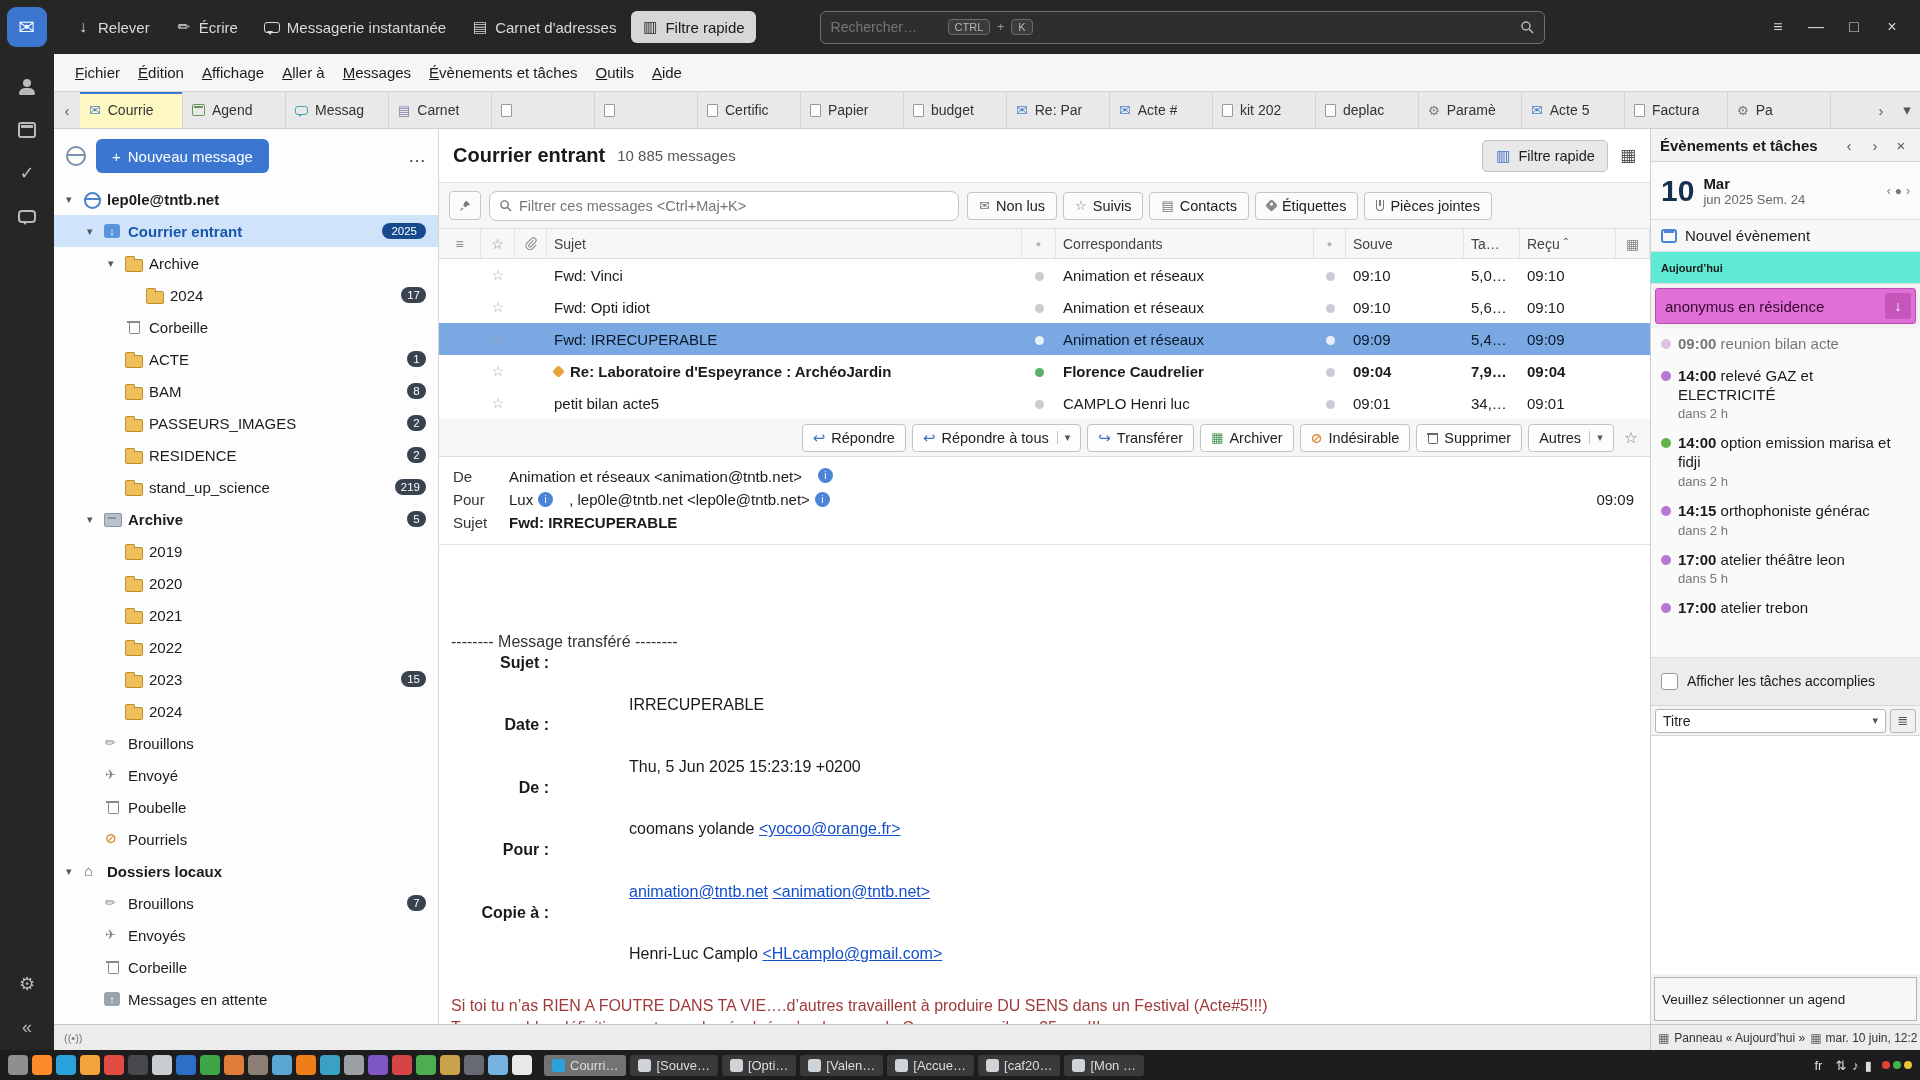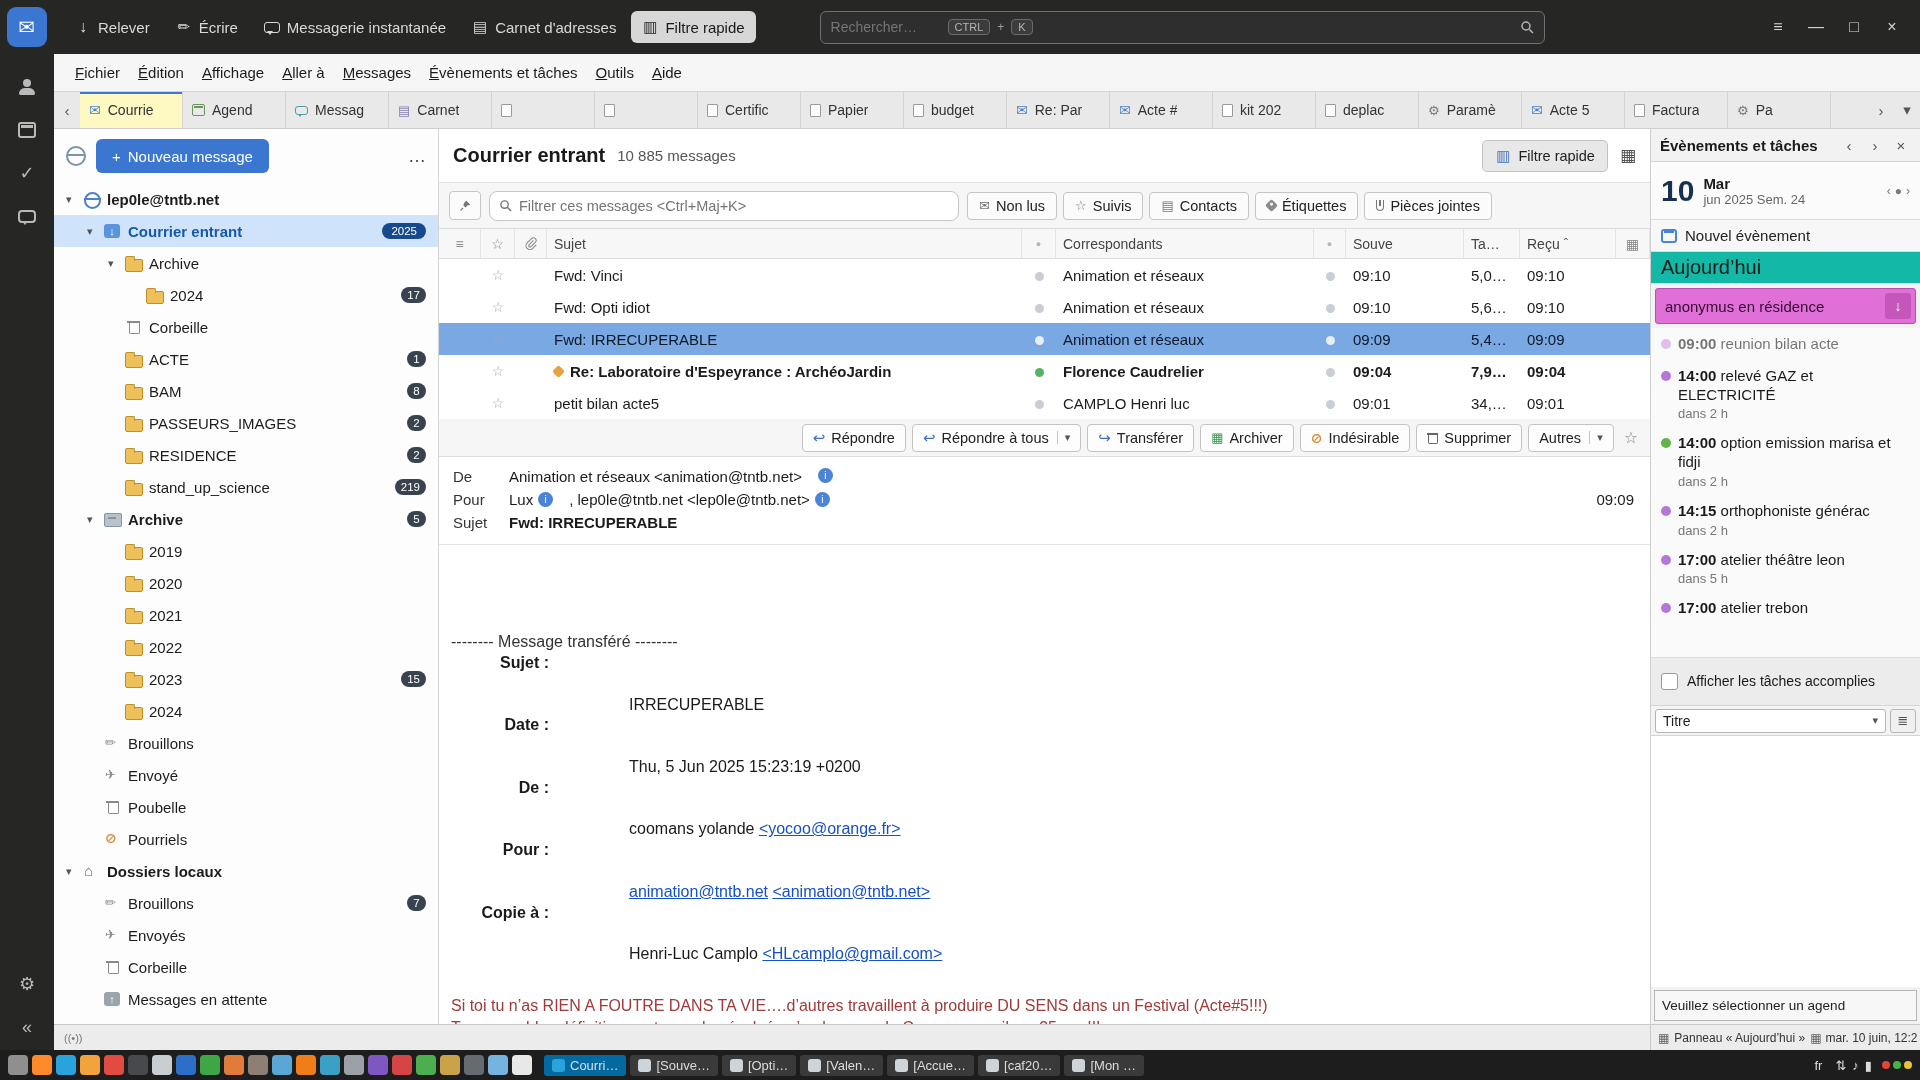--- a/index.html
+++ b/index.html
@@ -185,55 +185,55 @@
 .tp-nav { background:none; border:none; color:#555; font-size:15px; width:20px; }
 .tp-date { height:58px; background:#fbfbfb; border-bottom:1px solid #ddd; display:flex; align-items:center; gap:9px; padding:0 10px; flex:none; }
 .tp-day { font-size:30px; font-weight:700; color:#17304f; }
 .tp-wd { font-size:15px; font-weight:700; }
 .tp-sub { font-size:13px; color:#666; }
 .tp-mini { margin-left:auto; display:flex; gap:4px; color:#777; }
 .tp-mini span { font-size:12px; }
 .tp-newevent { height:32px; background:#f7f7f7; border:none; border-bottom:1px solid #ddd; display:flex; align-items:center; gap:8px; padding:0 10px; font-size:15px; color:#222; flex:none; }
 .cal-plus { width:16px; height:14px; border:2px solid #4b84d4; border-radius:3px; position:relative; flex:none; }
 .cal-plus::before { content:""; position:absolute; top:0; left:1px; right:1px; height:2px; background:#4b84d4; }
-.tp-section { height:32px; display:flex; align-items:center; padding:0 10px; font-weight:400; font-size:20px; border-bottom:1px solid #ddd; background:#14b8a6; flex:none; }
+.tp-section { height:32px; display:flex; align-items:center; padding:0 10px; font-weight:700; font-size:11px; border-bottom:1px solid #ddd; background:#5eead4; flex:none; }
 .tp-current { height:36px; margin:4px; border-radius:3px; display:flex; align-items:center; padding:0 4px 0 9px; font-size:15px; color:#33082e; border:1px solid #b74fae; flex:none; }
 .tp-current-title { flex:1; white-space:nowrap; overflow:hidden; }
 .cur-dd { width:26px; height:26px; background:#c557ba; border:none; border-radius:3px; color:#fff; font-size:14px; flex:none; }
 .tp-events { height:330px; background:#fafafa; overflow:hidden; position:relative; flex:none; border-bottom:1px solid #ddd; }
 .event { display:flex; gap:7px; padding:7px 14px 6px 10px; cursor:default; }
 .event.muted { opacity:0.6; }
 .ev-dot { width:10px; height:10px; border-radius:50%; margin-top:4px; flex:none; }
 .ev-line { font-size:15px; line-height:1.25; }
 .ev-time { font-weight:700; }
 .ev-when { font-size:13px; color:#777; margin-top:2px; }
 .tp-toggle { min-height:48px; background:#ececec; border-bottom:1px solid #d5d5d5; display:flex; align-items:center; gap:9px; padding:6px 10px; flex:none; }
 .cb { width:17px; height:17px; background:#fff; border:1px solid #999; border-radius:3px; flex:none; }
 .tp-toggle-label { font-size:14px; line-height:1.2; }
 .tp-taskshdr { height:30px; display:flex; align-items:center; gap:4px; padding:3px 4px; background:#f3f3f3; border-bottom:1px solid #d5d5d5; flex:none; }
 .tp-combo { flex:1; height:24px; background:#fff; border:1px solid #b5b5b5; border-radius:3px; display:flex; align-items:center; padding:0 7px; font-size:14px; color:#222; }
 .tp-combo .caret { margin-left:auto; color:#555; font-size:11px; }
 .tp-filter-btn { width:26px; height:24px; background:#f0f0f0; border:1px solid #b5b5b5; border-radius:3px; color:#555; font-size:13px; }
 .tp-tasksbody { flex:1; background:#fff; }
-.tp-prompt { height:31px; margin:3px; background:#f7f7f7; border:1px solid #b5b5b5; display:flex; align-items:center; padding:4px 7px; font-size:13.5px; color:#222; white-space:nowrap; overflow:hidden; flex:none; }
+.tp-prompt { height:44px; margin:3px; background:#f7f7f7; border:1px solid #b5b5b5; display:flex; align-items:center; padding:4px 7px; font-size:13.5px; color:#222; white-space:nowrap; overflow:hidden; flex:none; }
 
 
 .statusbar { height:26px; background:#ececec; border-top:1px solid #c8c8c8; display:flex; align-items:center; padding-left:10px; font-size:12.5px; color:#555; flex:none; }
 .sb-broadcast { font-size:11px; color:#777; }
 .sb-right { width:270px; height:100%; margin-left:auto; border-left:1px solid #c8c8c8; display:flex; align-items:center; gap:5px; padding:0 7px; font-size:12px; color:#333; white-space:nowrap; overflow:hidden; }
 .sb-ico { color:#666; font-size:12px; }
 .sb-clock-group { margin-left:auto; display:flex; align-items:center; gap:4px; }
 
 
 .taskbar { height:30px; background:#1d1d1d; display:flex; align-items:center; padding:0 8px; gap:4px; flex:none; }
 .tb-apps { display:flex; align-items:center; gap:4px; }
 .tb-app { width:20px; height:20px; border-radius:4px; flex:none; }
 .tb-wins { display:flex; align-items:center; gap:4px; margin-left:8px; }
 .tb-win { display:flex; align-items:center; gap:5px; background:#3a3a3a; border:none; border-radius:3px; color:#ddd; font-size:13px; padding:3px 8px; max-width:112px; white-space:nowrap; overflow:hidden; }
-.tb-win.active { background:#0369a1; }
+.tb-win.active { background:#737373; }
 .tb-win-ico { width:13px; height:13px; border-radius:3px; flex:none; }
 .tb-layout { margin-left:auto; color:#ddd; font-size:13px; padding:0 6px; }
 .tray-ico { color:#ddd; font-size:13px; padding:0 3px; }
 .ind { width:8px; height:8px; border-radius:50%; display:inline-block; margin-left:3px; }
 </style>
 </head>
 <body>
 
 <div class="app">
   <div class="body-row">

